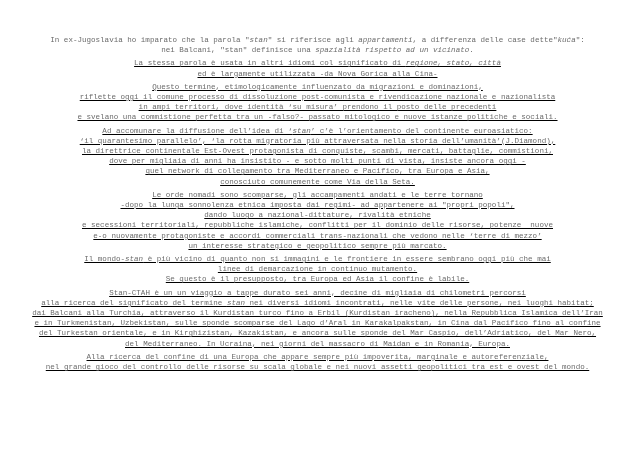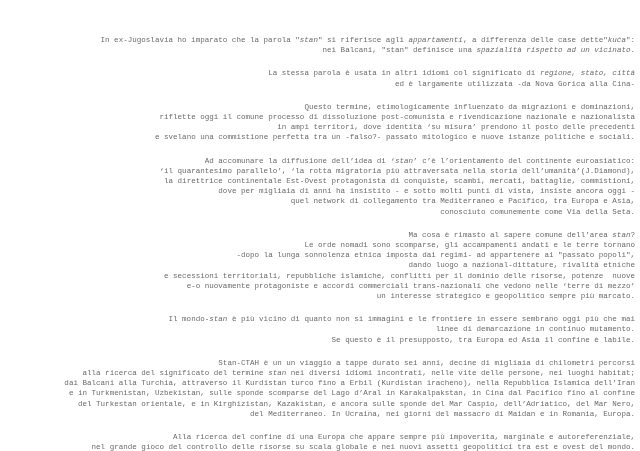--- a/index.html
+++ b/index.html
@@ -18,25 +18,26 @@
   .doc {
     position: absolute;
     top: 35px;
     left: 0;
     right: 5px;
   }
   .para {
     margin: 0;
   }
   .para + .para {
-    margin-top: 13px;
+    margin-top: 3px;
+    text-decoration: underline;
   }
   .line {
     white-space: pre;
-    text-align: right;
+    text-align: center;
     font-size: 7.55px;
     line-height: 10.2px;
     color: #6b6b6b;
     letter-spacing: 0;
   }
   .seg { font-style: normal; }
   .seg.it { font-style: italic; }
 </style>
 </head>
 <body>
@@ -59,23 +60,22 @@
       </div>
       <div class="para">
         <div class="line"><span class="seg">Ad accomunare la diffusione dell’idea di ‘</span><span class="seg it">stan</span><span class="seg">’ c’è l’orientamento del continente euroasiatico:</span></div>
         <div class="line"><span class="seg">‘il quarantesimo parallelo’, ‘la rotta migratoria più attraversata nella storia dell’umanità’(J.Diamond),</span></div>
         <div class="line"><span class="seg">la direttrice continentale Est-Ovest protagonista di conquiste, scambi, mercati, battaglie, commistioni,</span></div>
         <div class="line"><span class="seg">dove per migliaia di anni ha insistito - e sotto molti punti di vista, insiste ancora oggi -</span></div>
         <div class="line"><span class="seg">quel network di collegamento tra Mediterraneo e Pacifico, tra Europa e Asia,</span></div>
         <div class="line"><span class="seg">conosciuto comunemente come Via della Seta.</span></div>
       </div>
       <div class="para">
-        <div class="line"><span class="seg">Ma cosa è rimasto al sapere comune dell’area </span><span class="seg it">stan</span><span class="seg">?</span></div>
         <div class="line"><span class="seg">Le orde nomadi sono scomparse, gli accampamenti andati e le terre tornano</span></div>
-        <div class="line"><span class="seg">-dopo la lunga sonnolenza etnica imposta dai regimi- ad appartenere ai "passato popoli",</span></div>
+        <div class="line"><span class="seg">-dopo la lunga sonnolenza etnica imposta dai regimi- ad appartenere ai "propri popoli",</span></div>
         <div class="line"><span class="seg">dando luogo a nazional-dittature, rivalità etniche</span></div>
         <div class="line"><span class="seg">e secessioni territoriali, repubbliche islamiche, conflitti per il dominio delle risorse, potenze  nuove</span></div>
         <div class="line"><span class="seg">e-o nuovamente protagoniste e accordi commerciali trans-nazionali che vedono nelle ‘terre di mezzo’</span></div>
         <div class="line"><span class="seg">un interesse strategico e geopolitico sempre più marcato.</span></div>
       </div>
       <div class="para">
         <div class="line"><span class="seg">Il mondo-</span><span class="seg it">stan</span><span class="seg"> è più vicino di quanto non si immagini e le frontiere in essere sembrano oggi più che mai</span></div>
         <div class="line"><span class="seg">linee di demarcazione in continuo mutamento.</span></div>
         <div class="line"><span class="seg">Se questo è il presupposto, tra Europa ed Asia il confine è labile.</span></div>
       </div>

